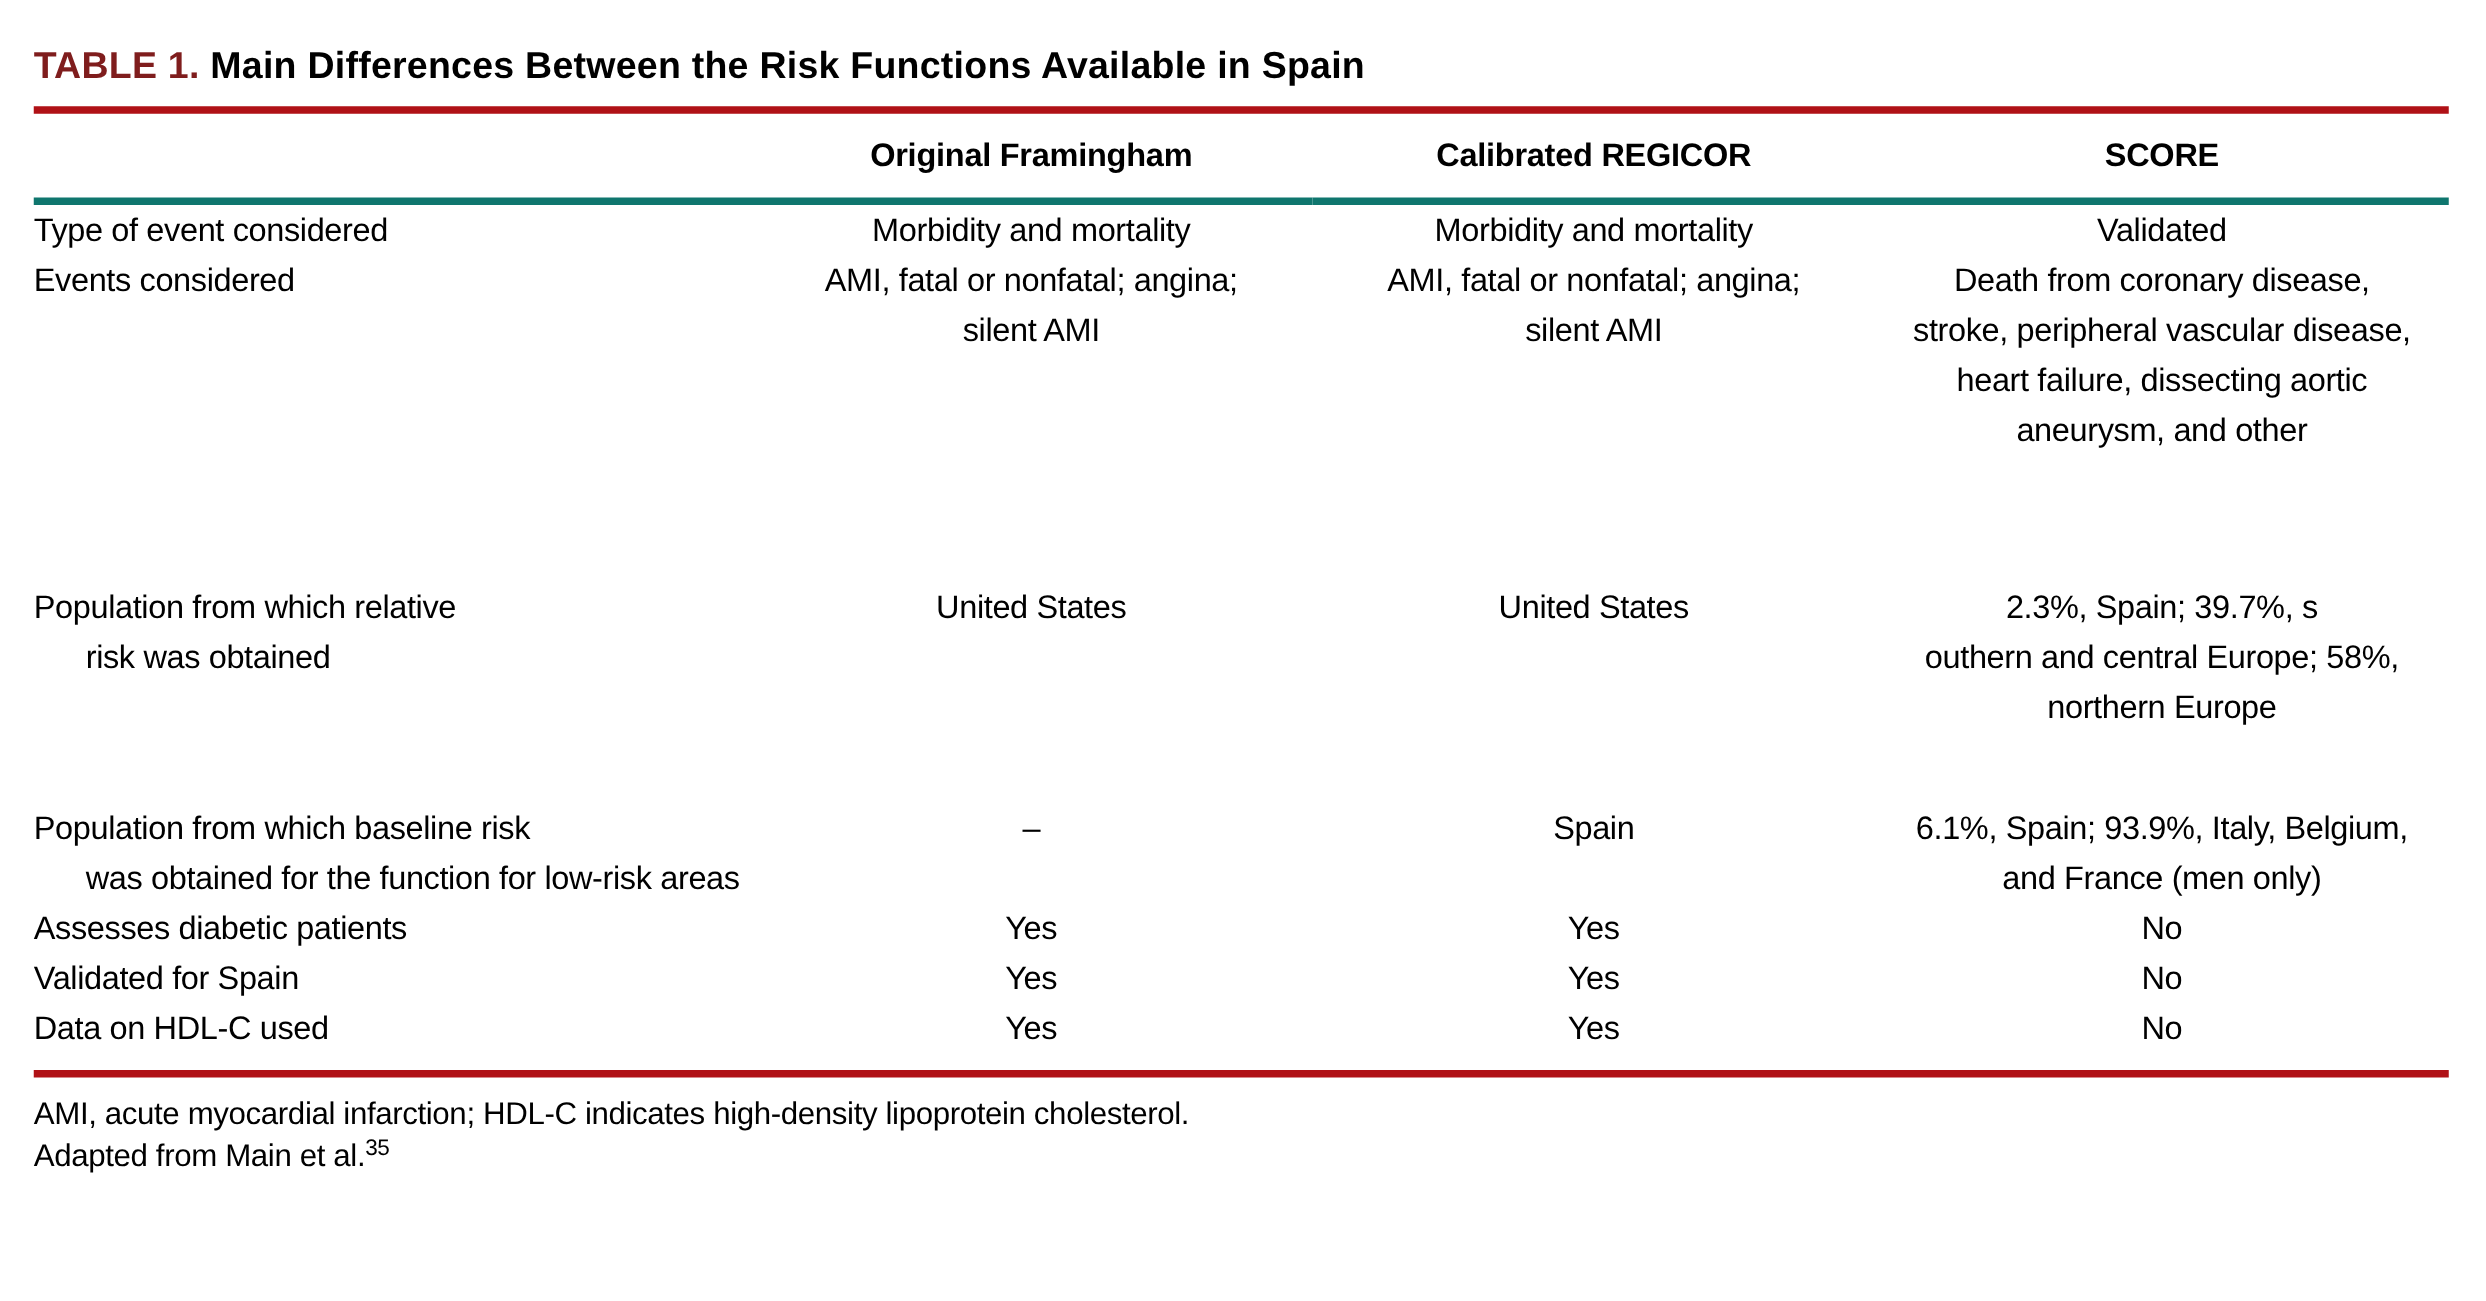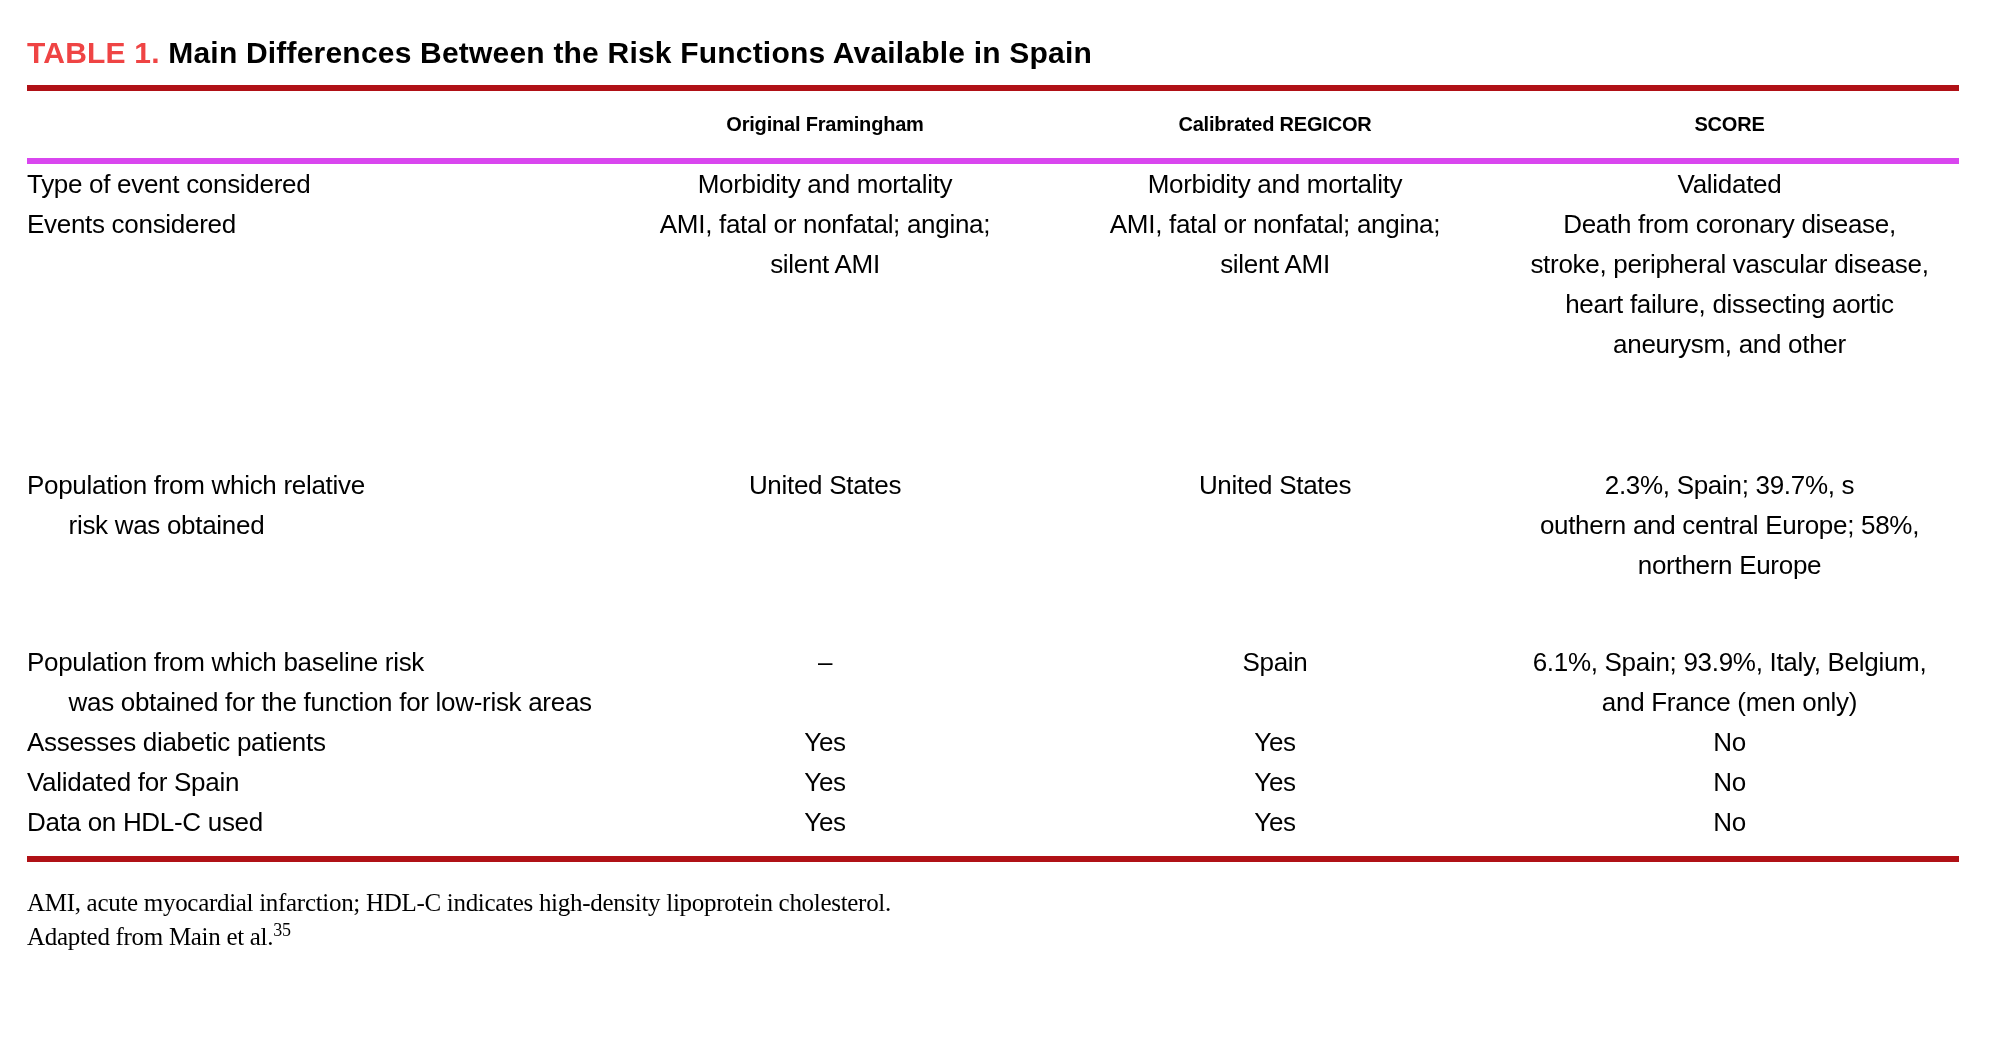--- a/index.html
+++ b/index.html
@@ -19,21 +19,21 @@
     width: 1932px;
   }
   .title {
     font-size: 30px;
     font-weight: bold;
     line-height: 38px;
     letter-spacing: 0.2px;
     white-space: pre;
   }
   .title .title-label {
-    color: #ef4444;
+    color: #7f1d1d;
   }
   .rule {
     width: 1932px;
     height: 6px;
     background: #b01116;
   }
   .rule-top { margin-top: 13px; }
   .rule-bottom { margin-top: 14px; }
   table.risk-table {
     table-layout: fixed;
@@ -41,24 +41,24 @@
     width: 1932px;
   }
   col.c-label { width: 573px; }
   col.c-fram  { width: 450px; }
   col.c-regi  { width: 450px; }
   col.c-score { width: 459px; }
   thead th {
     height: 67px;
     vertical-align: middle;
     text-align: center;
-    font-size: 20px;
+    font-size: 26px;
     font-weight: bold;
     letter-spacing: -0.2px;
-    border-bottom: 6px solid #d946ef;
+    border-bottom: 6px solid #0f766e;
     padding: 0;
     white-space: pre;
   }
   tbody td {
     font-size: 26px;
     line-height: 40px;
     letter-spacing: -0.3px;
     padding: 0;
     vertical-align: top;
     text-align: center;
@@ -68,25 +68,24 @@
   tbody td.label-cell {
     text-align: left;
   }
   tbody tr.first-row td {
     padding-top: 12px;
   }
   tr.spacer-lg td { height: 58px; font-size: 0; line-height: 0; }
   tr.spacer-md td { height: 57px; font-size: 0; line-height: 0; }
   tr.spacer-sm td { height: 43px; font-size: 0; line-height: 0; }
   .footnotes {
-    margin-top: 24px;
+    margin-top: 12px;
     font-size: 25px;
     line-height: 34px;
     letter-spacing: -0.3px;
-    font-family: Liberation Serif, serif;
   }
   .footnotes .foot-line { white-space: pre; }
   .footnotes sup {
     font-size: 18px;
     line-height: 0;
   }
 </style>
 </head>
 <body>
 

